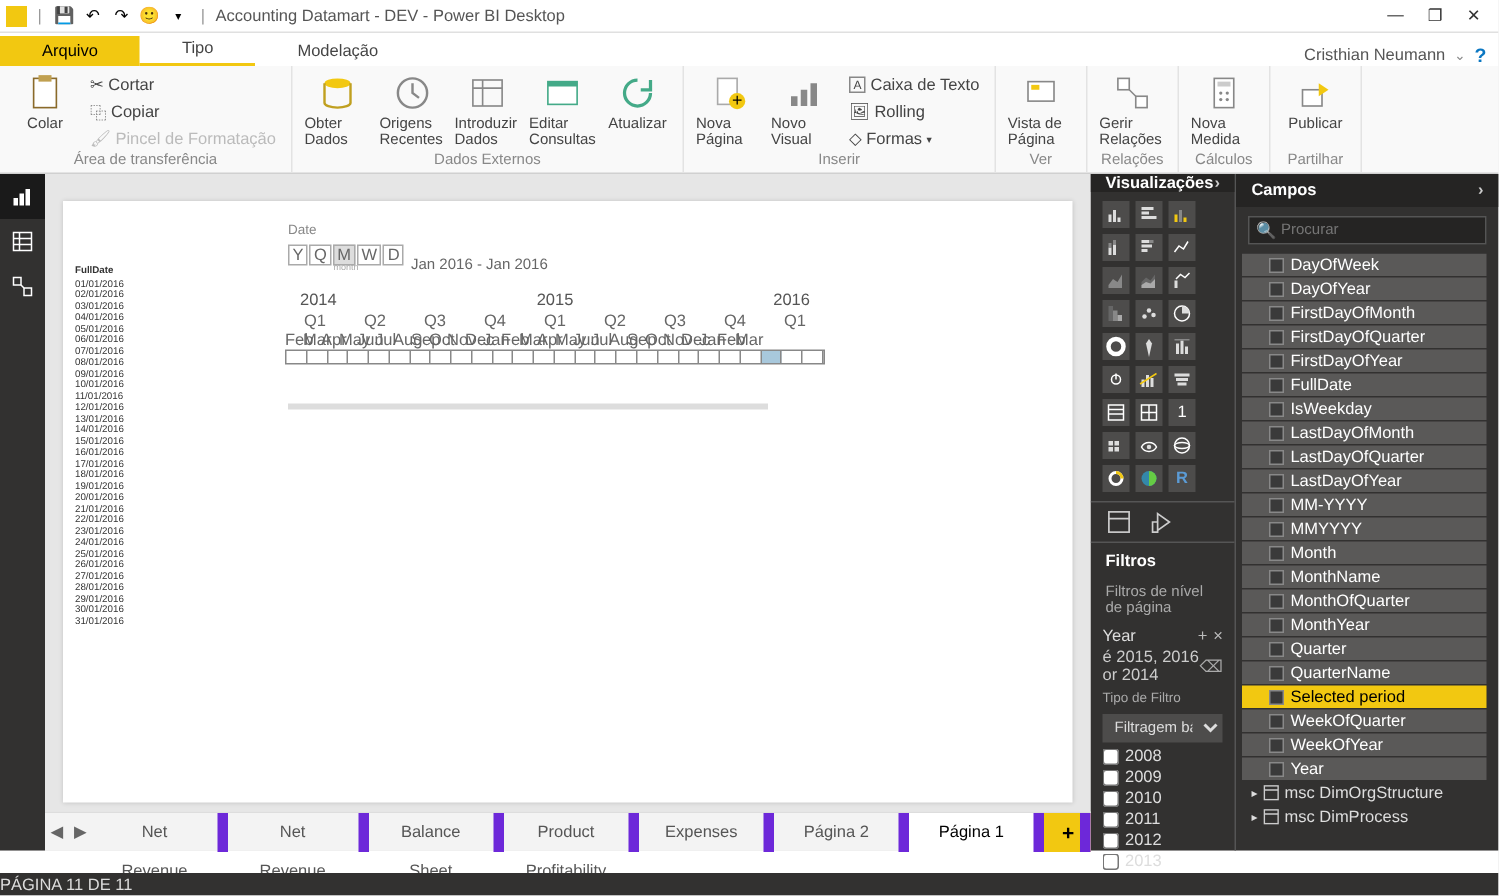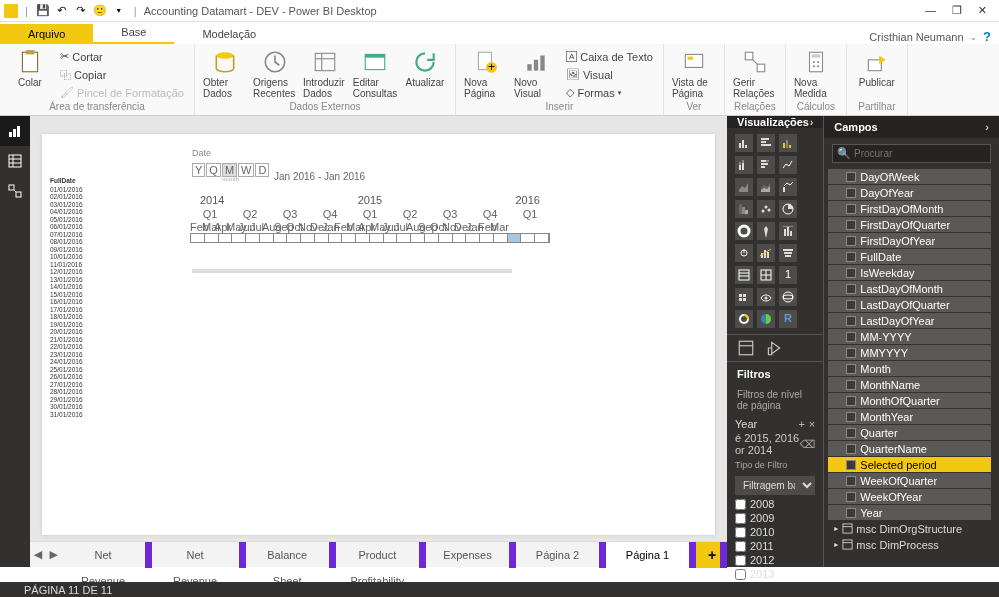--- a/index.html
+++ b/index.html
@@ -91,21 +91,21 @@
 .search-box { margin:6px 8px; background:#252423; border:1px solid #555; display:flex; align-items:center; padding:2px 4px;}
 .search-box input { flex:1; background:transparent; border:none; color:#ccc; font-size:10px; outline:none;}
 .field-list { flex:1; overflow-y:auto; padding:0 4px 0 0;}
 .field-row { display:flex; align-items:center; height:15px; padding-left:18px; margin:0 4px; font-size:10px; color:#fff; background:#5a5958; margin-bottom:1px; cursor:pointer;}
 .field-row.sel { background:#f2c811; color:#000;}
 .field-row .chk { width:10px; height:10px; border:1px solid #888; margin-right:4px; background:#3a3a3a;}
 .field-row.table-row { background:transparent; color:#ddd; padding-left:6px;}
 .field-row.table-row .tri { margin-right:4px; font-size:8px;}
 
 
-.statusbar { position:absolute; bottom:0; left:0; right:0; height:15px; background:#323130; color:#ddd; font-size:10px; display:flex; align-items:center; padding:0 24px;}
+.statusbar { position:absolute; bottom:0; left:0; right:0; height:15px; background:#323130; color:#ddd; font-size:10px; display:flex; align-items:center; padding:0 0;}
 
 .ico-svg { width:26px; height:26px; }
 </style>
 </head>
 <body>
 
 <div class="titlebar">
   <div class="qat">
     <span class="qat-icon" style="background:#f2c811;width:14px;height:14px;"></span>
     <span class="title-sep">|</span>
@@ -119,21 +119,21 @@
   </div>
   <div class="win-controls">
     <span>—</span>
     <span>❐</span>
     <span>✕</span>
   </div>
 </div>
 
 <div class="ribbon-tabs">
   <div class="ribbon-tab file">Arquivo</div>
-  <div class="ribbon-tab active">Base</div>
+  <div class="ribbon-tab active">Tipo</div>
   <div class="ribbon-tab">Modelação</div>
   <div class="user-area">
     <span>Cristhian Neumann</span>
     <span style="font-size:9px;color:#888;">⌄</span>
     <span style="color:#0b77c2;font-weight:bold;font-size:13px;">?</span>
   </div>
 </div>
 
 <div class="ribbon">
 
@@ -246,21 +246,21 @@
           <div class="lbl">Novo
 Visual</div>
         </div>
       <div class="ribbon-small-col">
         <div class="ribbon-btn-small">
             <span style="border:1px solid #888;font-size:8px;padding:0 2px;">A</span>
             <span>Caixa de Texto</span>
           </div>
         <div class="ribbon-btn-small">
             <span>🖼</span>
-            <span>Visual</span>
+            <span>Rolling</span>
           </div>
         <div class="ribbon-btn-small">
             <span>◇</span>
             <span>Formas</span>
             <span style="font-size:7px;">▾</span>
           </div>
       </div>
     </div>
     <div class="ribbon-group-label">Inserir</div>
   </div>

